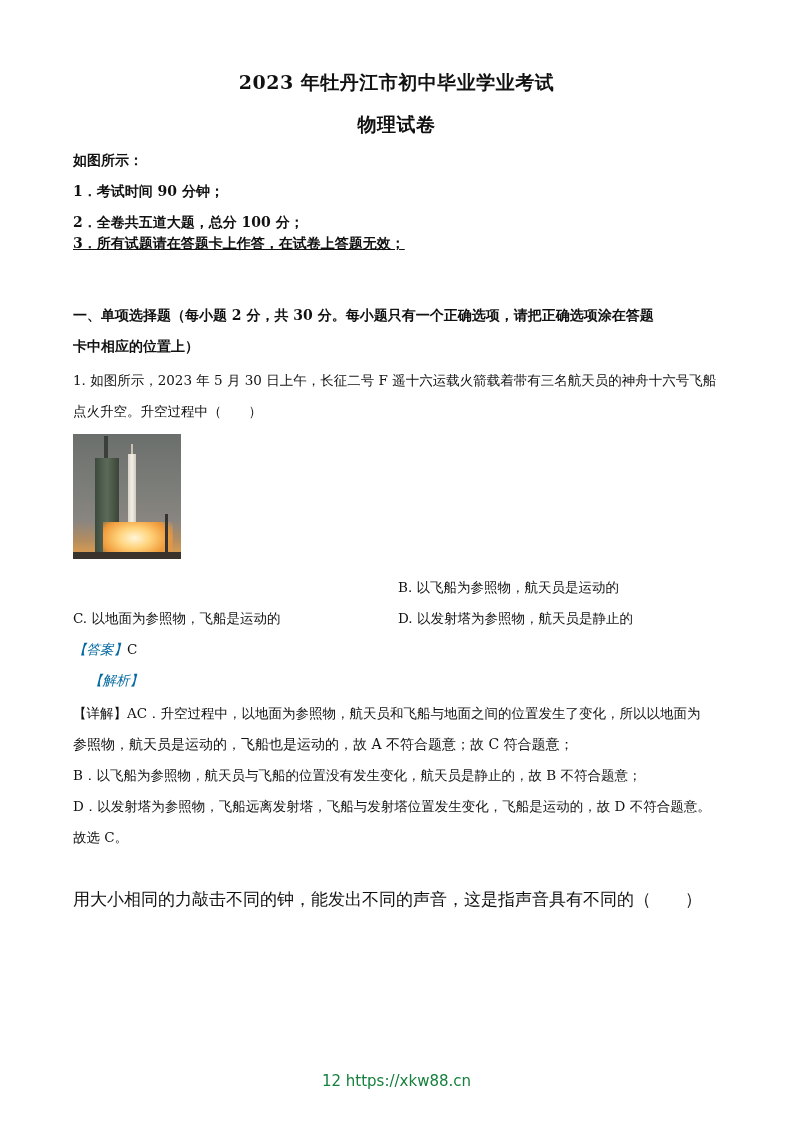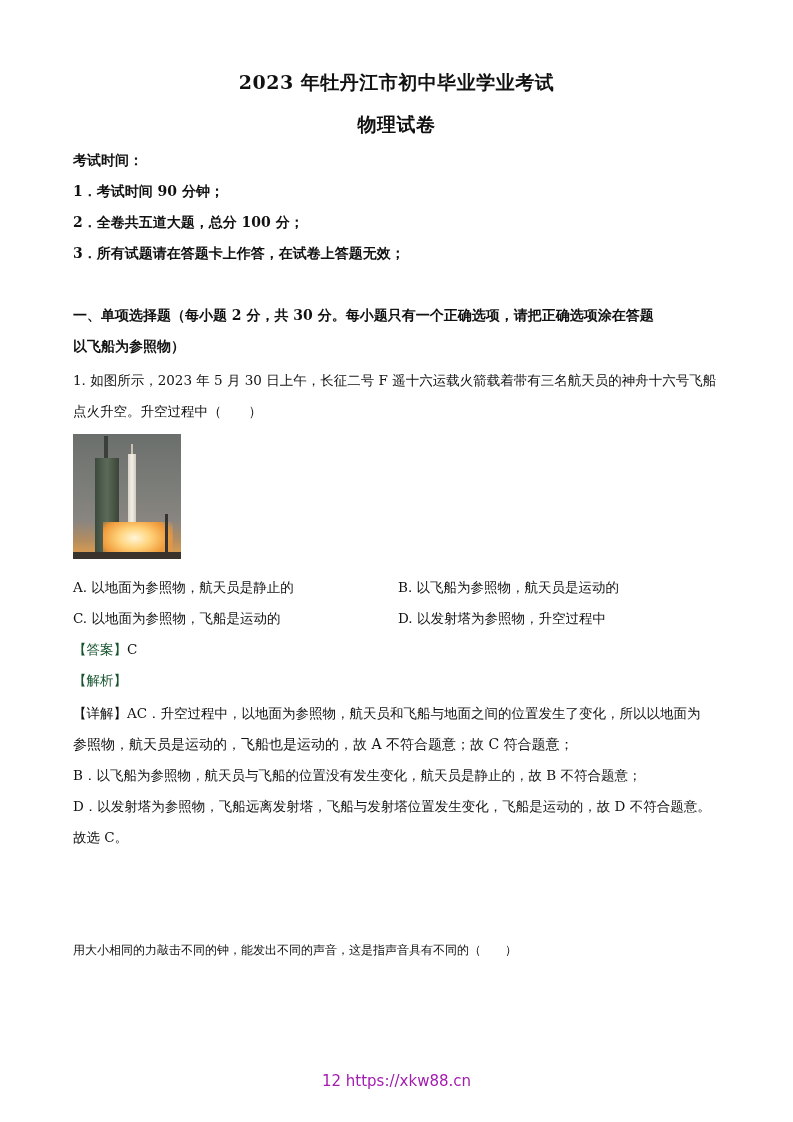--- a/index.html
+++ b/index.html
@@ -16,21 +16,21 @@
     .t1 { top: 70px; }
     .t2 { top: 112px; }
     .line {
       position: absolute; left: 73px; font-size: 14px; white-space: nowrap;
       line-height: 20px;
     }
     .bold { font-weight: bold; }
     .sub { font-size: 9px; vertical-align: -3px; font-weight: normal; }
     .sup { font-size: 9px; vertical-align: 6px; }
     .ital { font-style: italic; }
-    .blue { color: #14532d; }
+    .blue { color: #0369a1; font-style: italic; }
     .figure {
       position: absolute; left: 73px; top: 434px; width: 108px; height: 125px;
       overflow: hidden;
       background: linear-gradient(180deg, #6b6f6c 0%, #7c7e79 45%, #8a8580 70%, #b38d60 85%, #e9a24a 100%);
     }
     .tower {
       position: absolute; left: 22px; top: 24px; width: 24px; height: 95px;
       background: linear-gradient(90deg, #3c4a3e 0%, #5c6b58 50%, #3a4438 100%);
     }
     .tower-mast { position: absolute; left: 31px; top: 2px; width: 4px; height: 26px; background: #3b3f3a; }
@@ -42,66 +42,65 @@
     .flame {
       position: absolute; left: 30px; top: 88px; width: 70px; height: 40px;
       background: radial-gradient(ellipse at 45% 40%, #fff6d8 0%, #ffd27a 30%, #f09a3a 60%, rgba(200,110,40,0) 85%);
     }
     .pole { position: absolute; left: 92px; top: 80px; width: 3px; height: 42px; background: #333; }
     .ground { position: absolute; left: 0; top: 118px; width: 108px; height: 7px; background: #3a332c; }
     .optB { left: 398px; }
     .optD { left: 398px; }
     .footer {
       position: absolute; left: 0; width: 793px; top: 1072px; text-align: center;
-      font-family: "DejaVu Sans", "Liberation Sans", sans-serif; font-size: 15px; color: #a21caf;
+      font-family: "DejaVu Sans", "Liberation Sans", sans-serif; font-size: 15px; color: #15803d;
     }
   </style>
 </head>
 <body>
 
 <div class="page">
 
   <div class="title t1">2023 年牡丹江市初中毕业学业考试</div>
   <div class="title t2">物理试卷</div>
 
-  <div class="line bold" style="top:150px;">考试时间：</div>
+  <div class="line bold" style="top:150px;">如图所示：</div>
   <div class="line bold" style="top:181px;">1．考试时间 90 分钟；</div>
   <div class="line bold" style="top:212px;">2．全卷共五道大题，总分 100 分；</div>
-  <div class="line bold" style="top:243px;">3．所有试题请在答题卡上作答，在试卷上答题无效；</div>
+  <div class="line bold" style="top:233px;text-decoration:underline;">3．所有试题请在答题卡上作答，在试卷上答题无效；</div>
 
   <div class="line bold" style="top:305px;">一、单项选择题（每小题 2 分，共 30 分。每小题只有一个正确选项，请把正确选项涂在答题</div>
-  <div class="line bold" style="top:336px;">以飞船为参照物）</div>
+  <div class="line bold" style="top:336px;">卡中相应的位置上）</div>
 
   <div class="line" style="top:370px; font-size:13.5px;">1. 如图所示，2023 年 5 月 30 日上午，长征二号 F 遥十六运载火箭载着带有三名航天员的神舟十六号飞船</div>
   <div class="line" style="top:401px; font-size:13.5px;">点火升空。升空过程中（　　）</div>
 
   <div class="figure">
     <div class="tower-mast"></div>
     <div class="tower"></div>
     <div class="rocket-tip"></div>
     <div class="rocket"></div>
     <div class="flame"></div>
     <div class="pole"></div>
     <div class="ground"></div>
   </div>
 
-  <div class="line" style="top:577px; font-size:13.5px;">A. 以地面为参照物，航天员是静止的</div>
   <div class="line optB" style="top:577px; font-size:13.5px;">B. 以飞船为参照物，航天员是运动的</div>
   <div class="line" style="top:608px; font-size:13.5px;">C. 以地面为参照物，飞船是运动的</div>
-  <div class="line optD" style="top:608px; font-size:13.5px;">D. 以发射塔为参照物，升空过程中</div>
+  <div class="line optD" style="top:608px; font-size:13.5px;">D. 以发射塔为参照物，航天员是静止的</div>
 
   <div class="line" style="top:639px; font-size:13.5px;">
     <span class="blue">【答案】</span><span>C</span>
   </div>
-  <div class="line blue" style="top:670px; font-size:13.5px;">【解析】</div>
+  <div class="line blue" style="top:670px; font-size:13.5px;margin-left:16px;">【解析】</div>
 
   <div class="line" style="top:703px; font-size:13.5px;">
     <span>【详解】</span><span>AC．升空过程中，以地面为参照物，航天员和飞船与地面之间的位置发生了变化，所以以地面为</span>
   </div>
   <div class="line" style="top:734px; font-size:14px;">参照物，航天员是运动的，飞船也是运动的，故 A 不符合题意；故 C 符合题意；</div>
   <div class="line" style="top:765px; font-size:13.5px;">B．以飞船为参照物，航天员与飞船的位置没有发生变化，航天员是静止的，故 B 不符合题意；</div>
   <div class="line" style="top:796px; font-size:13.5px;">D．以发射塔为参照物，飞船远离发射塔，飞船与发射塔位置发生变化，飞船是运动的，故 D 不符合题意。</div>
   <div class="line" style="top:827px; font-size:13.5px;">故选 C。</div>
 
-  <div class="line" style="top:941px; font-size:12px;font-family:Liberation Mono, monospace;">用大小相同的力敲击不同的钟，能发出不同的声音，这是指声音具有不同的（　　）</div>
+  <div class="line" style="top:889px; font-size:17px;">用大小相同的力敲击不同的钟，能发出不同的声音，这是指声音具有不同的（　　）</div>
 
   <div class="footer">12 https://xkw88.cn</div>
 </div>
 
 </body></html>

